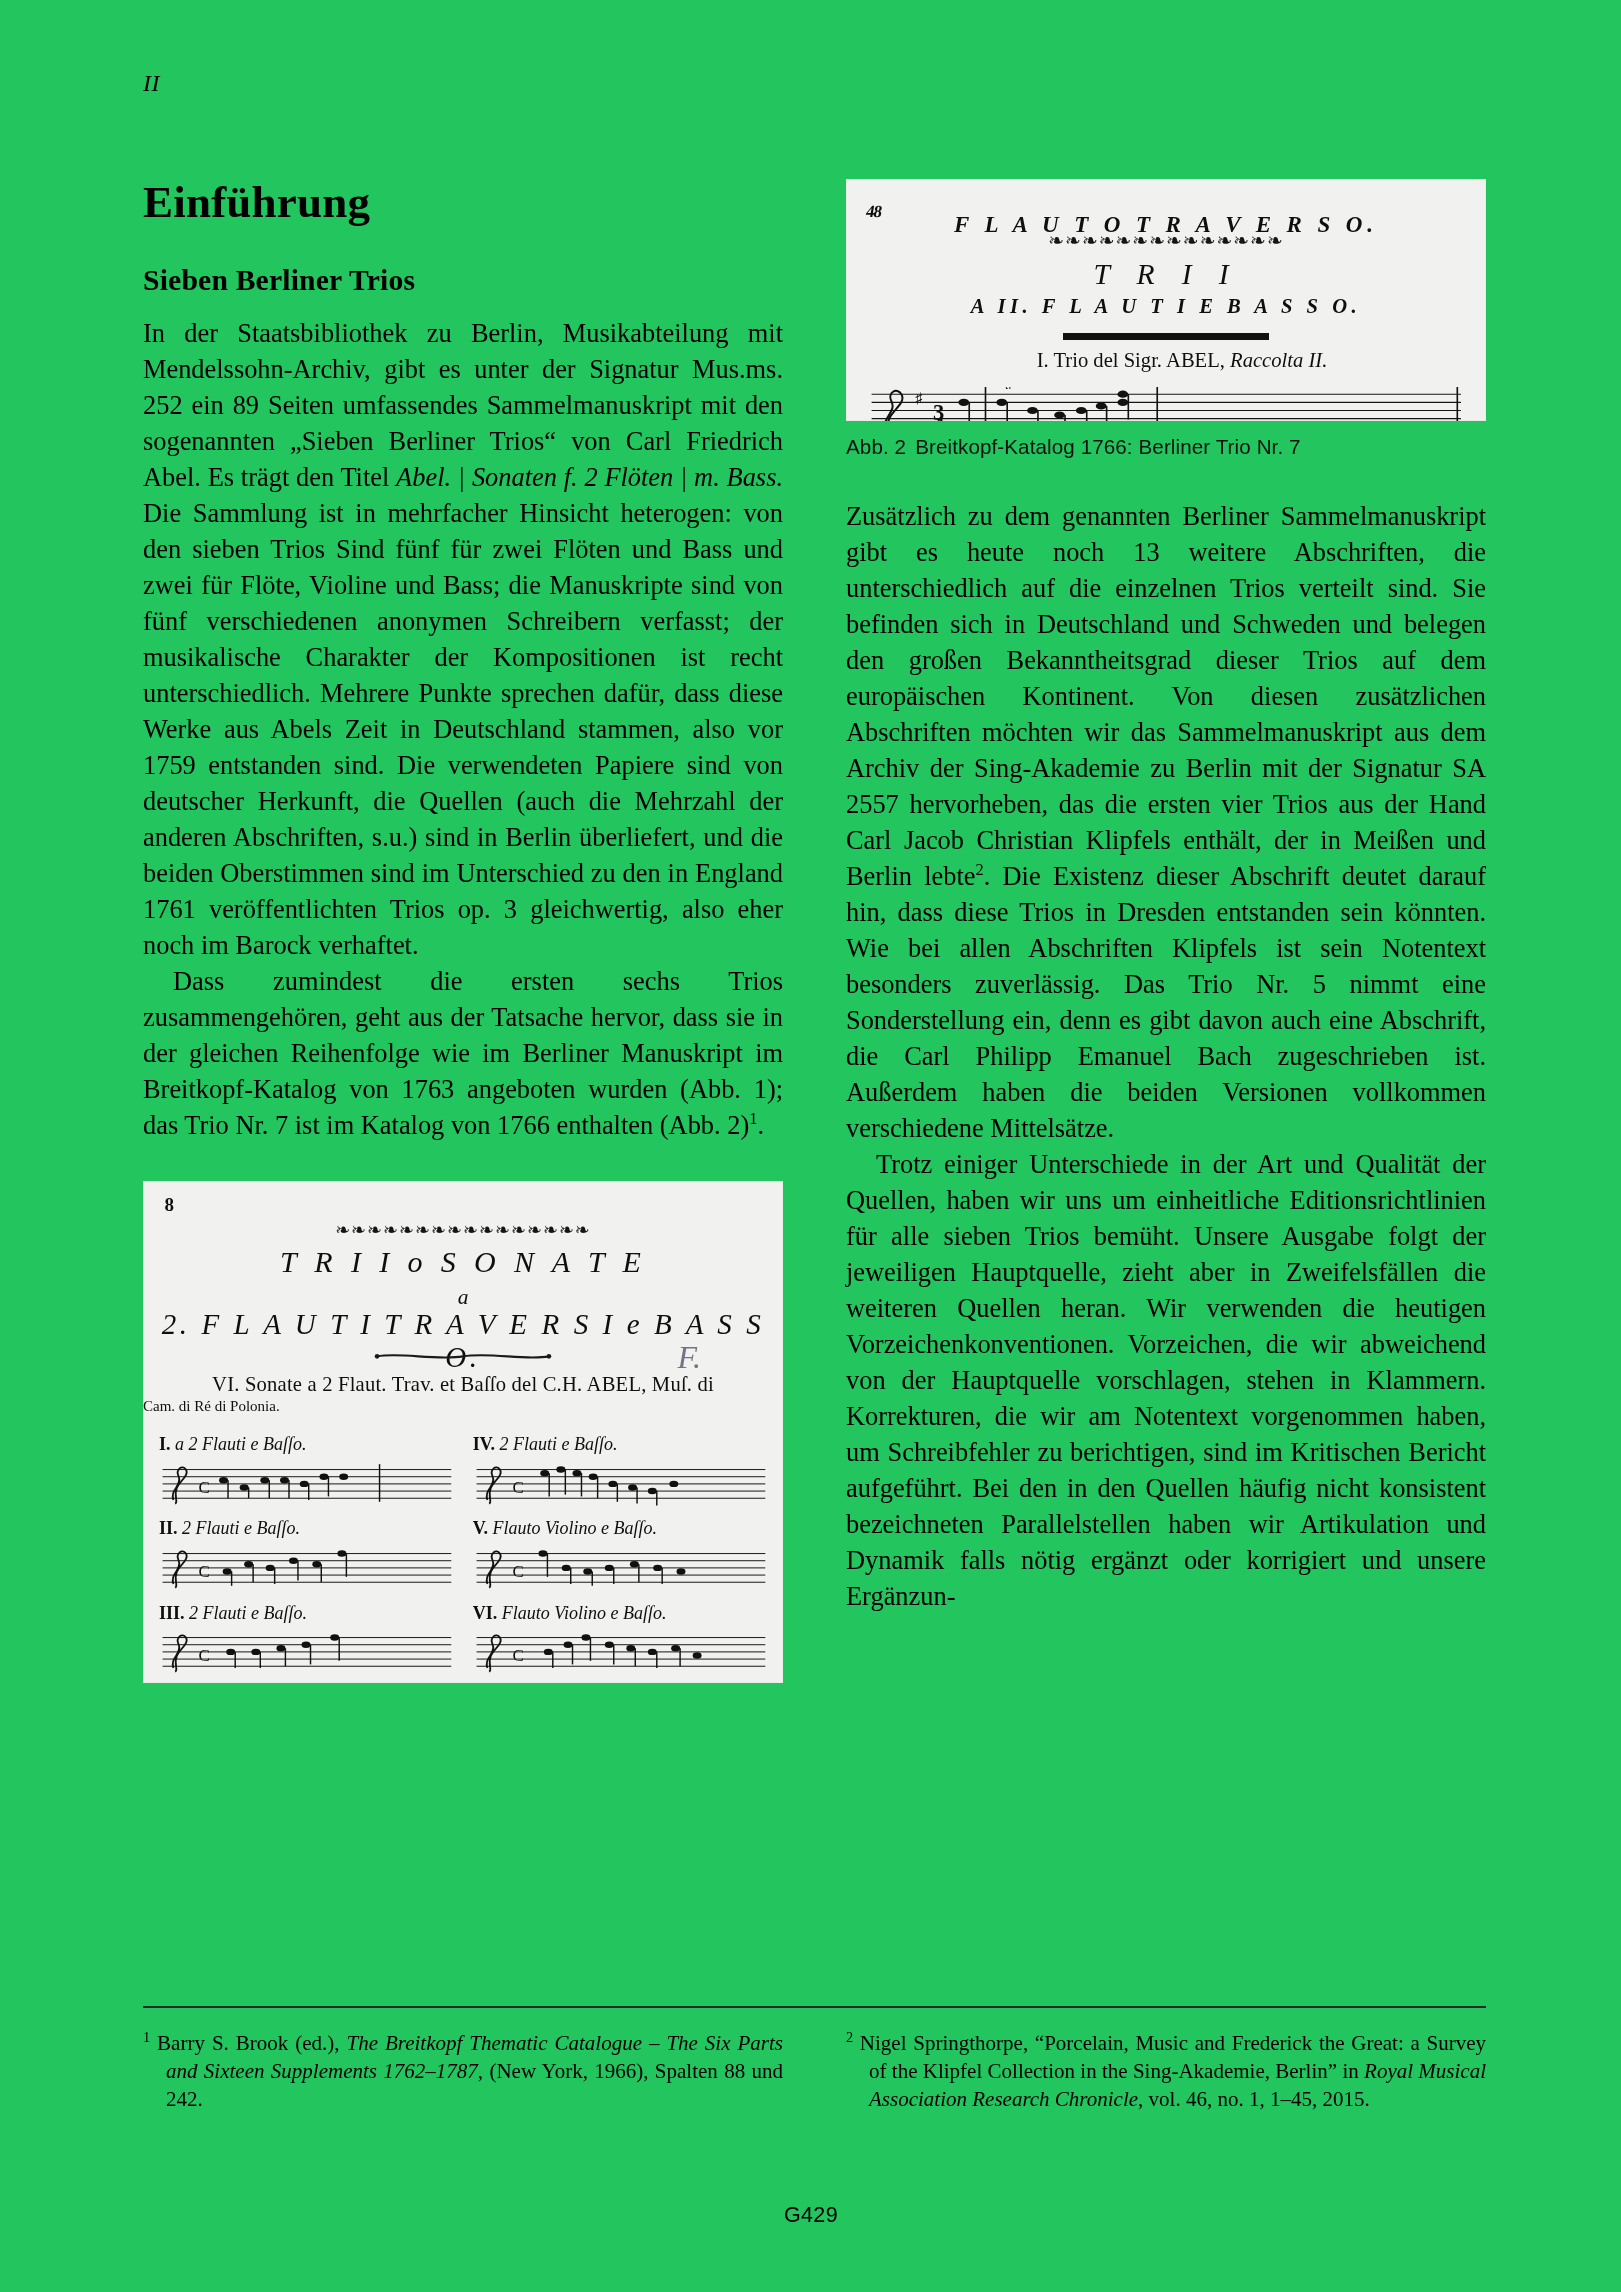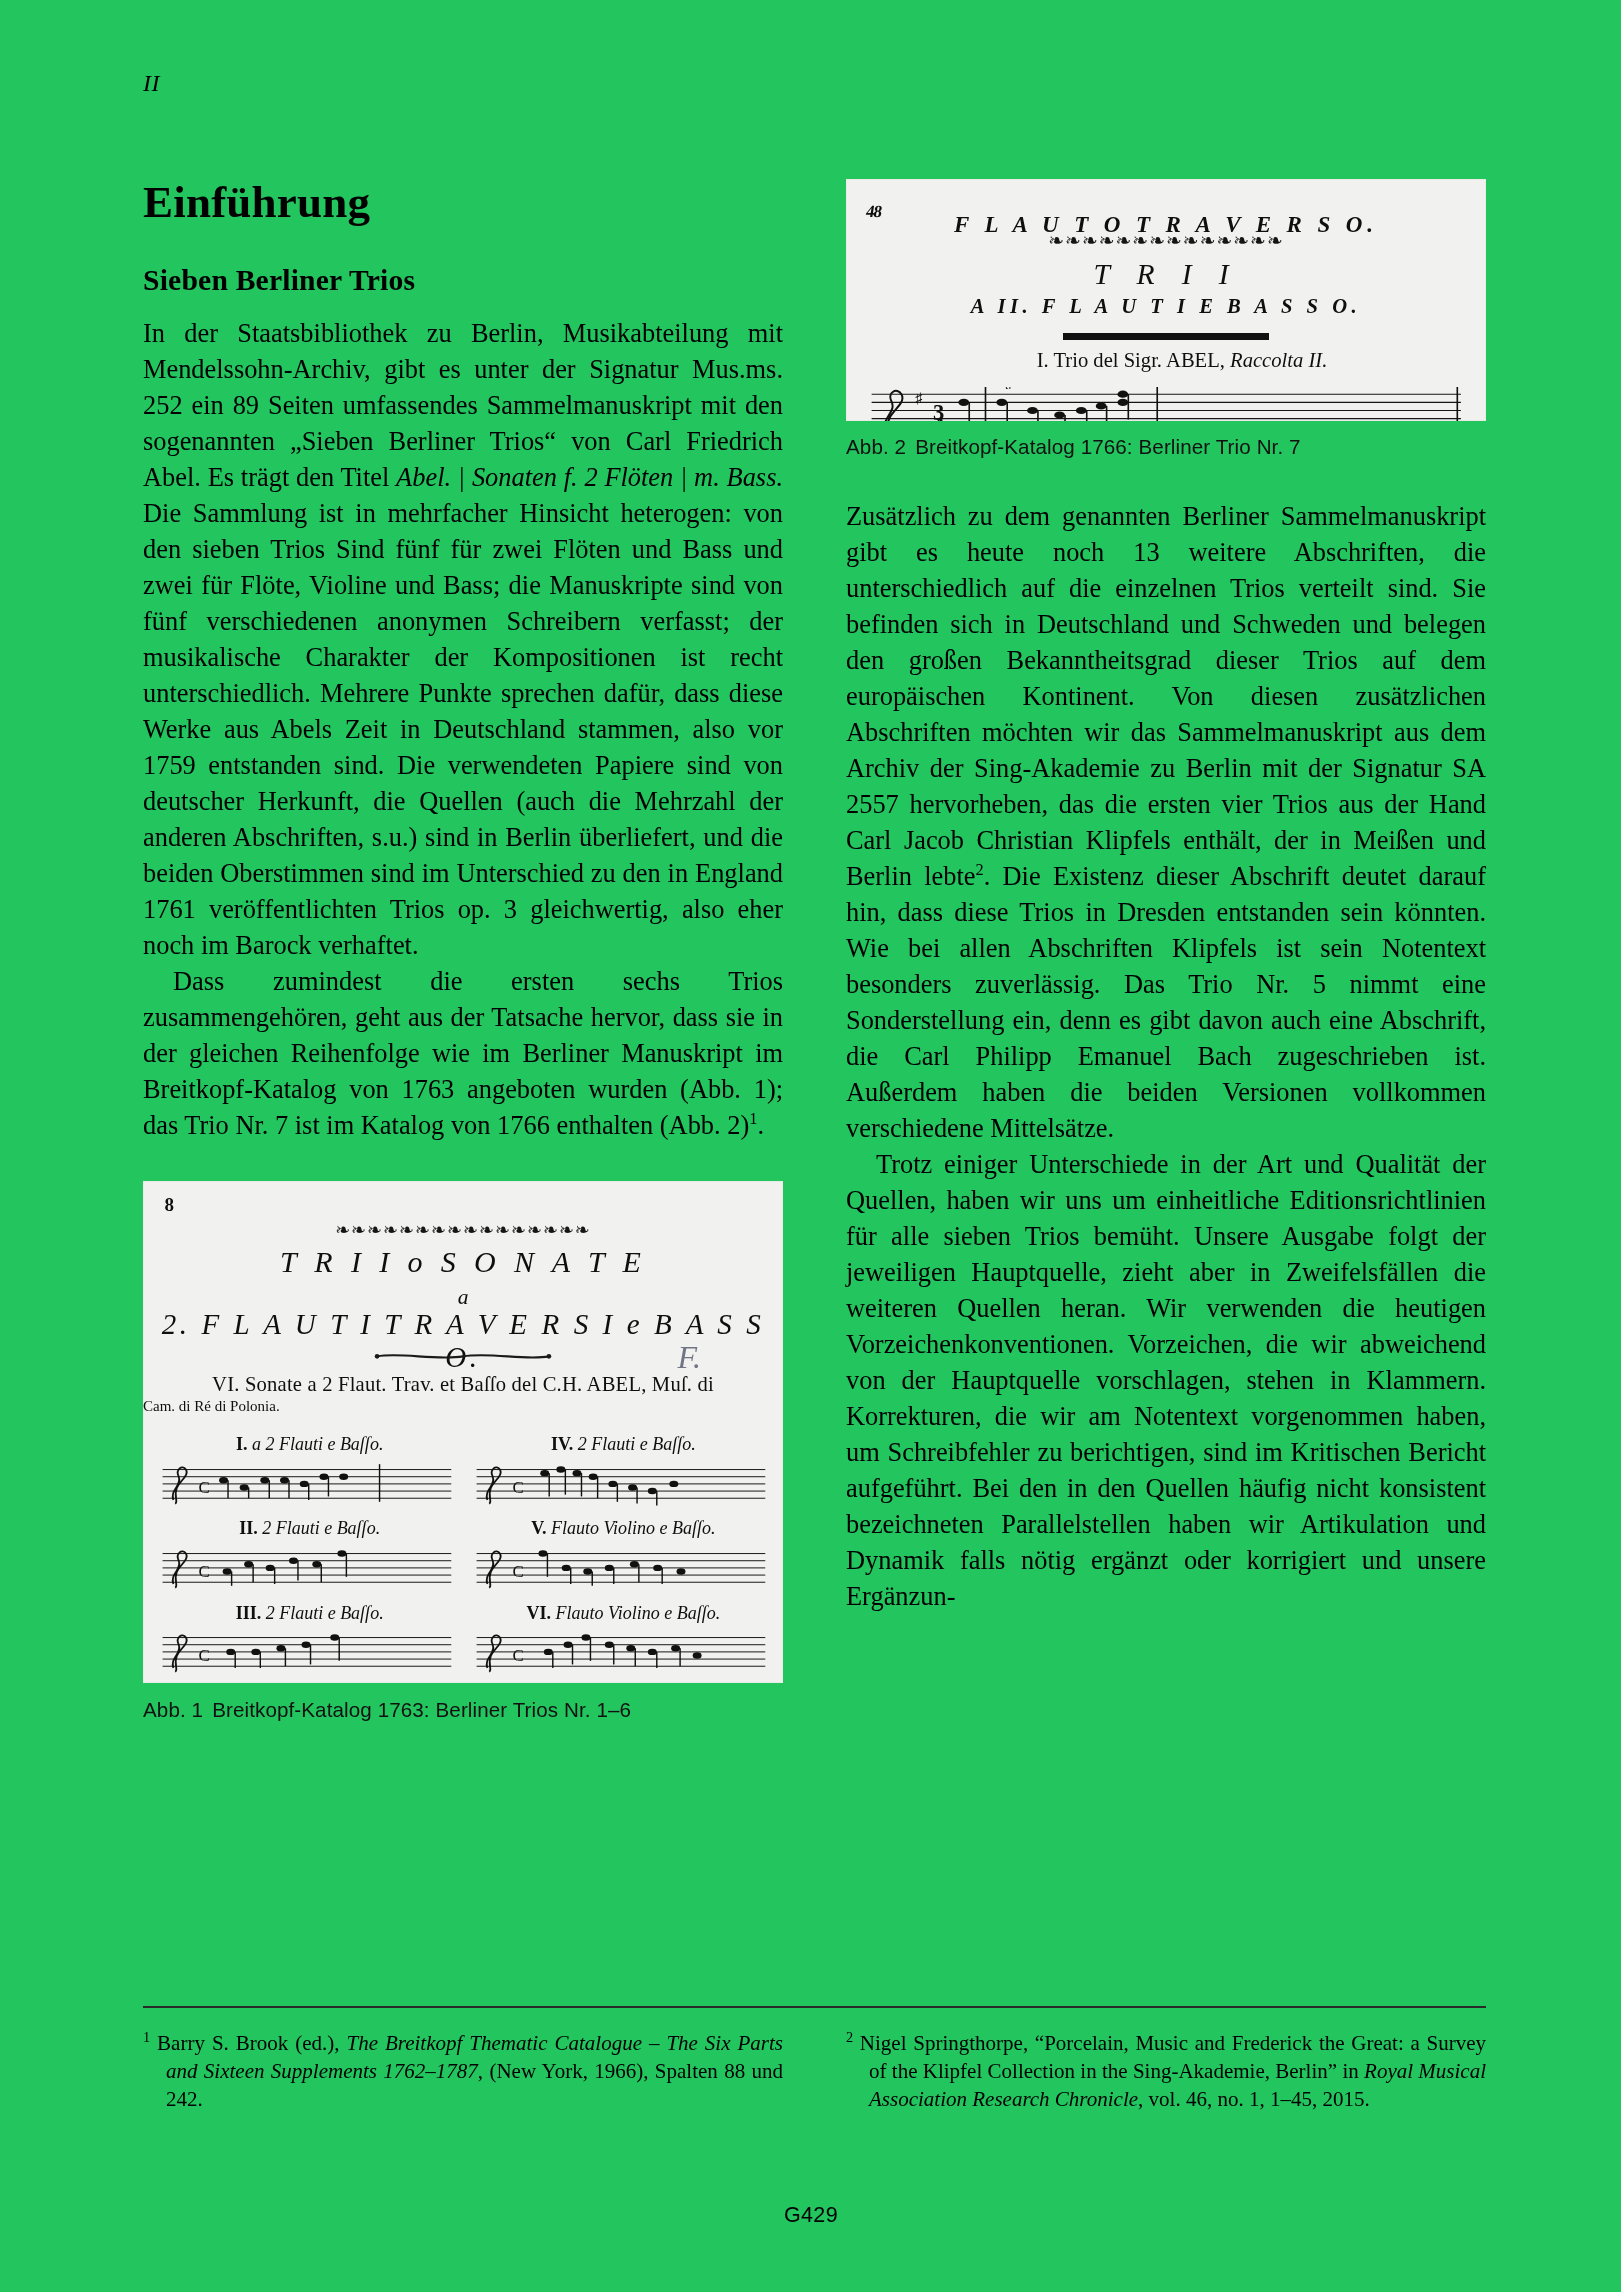--- a/index.html
+++ b/index.html
@@ -193,21 +193,21 @@
   }
   .f1-incipits {
     position: absolute; left: 16px; right: 9px; top: 253px;
     display: grid;
     grid-template-columns: 1fr 1fr;
     column-gap: 12.5px;
     row-gap: 5.4px;
   }
   .inc-label {
     font-style: italic; font-size: 18px;
-    margin-bottom: 1.8px; white-space: nowrap; text-align: center;
+    margin-bottom: 1.8px; white-space: nowrap;
   }
   .inc-label b { font-style: normal; font-weight: bold; }
   .inc-staff { height: 52px; }
   .f1-scrawl {
     position: absolute; right: 82px; top: 158px;
     font-style: italic; font-size: 32px;
     color: #5b5f72; opacity: 0.85;
     font-family: "Liberation Serif", serif;
   }
 
@@ -479,21 +479,20 @@
                       <line x1="157" y1="22" x2="157" y2="44"></line>
                     <line x1="181" y1="26" x2="181" y2="46"></line>
                       <line x1="205" y1="30" x2="205" y2="48"></line>
                     <line x1="231" y1="26" x2="231" y2="46"></line>
                   </g>
                 </svg>
               </div>
 
             </div>
           </div>
-          <figcaption class="figcaption"><span class="capnum">Abb. 1</span><span>Breitkopf-Katalog 1763: Berliner Trios Nr. 1–6</span></figcaption>
         </figure>
 
       </div>
 
       <div class="col">
 
         <figure class="figure">
           <div class="figbox" id="fig2-box">
             <div class="f2-folio">48</div>
             <div class="f2-flauto">F L A U T O   T R A V E R S O.</div>

